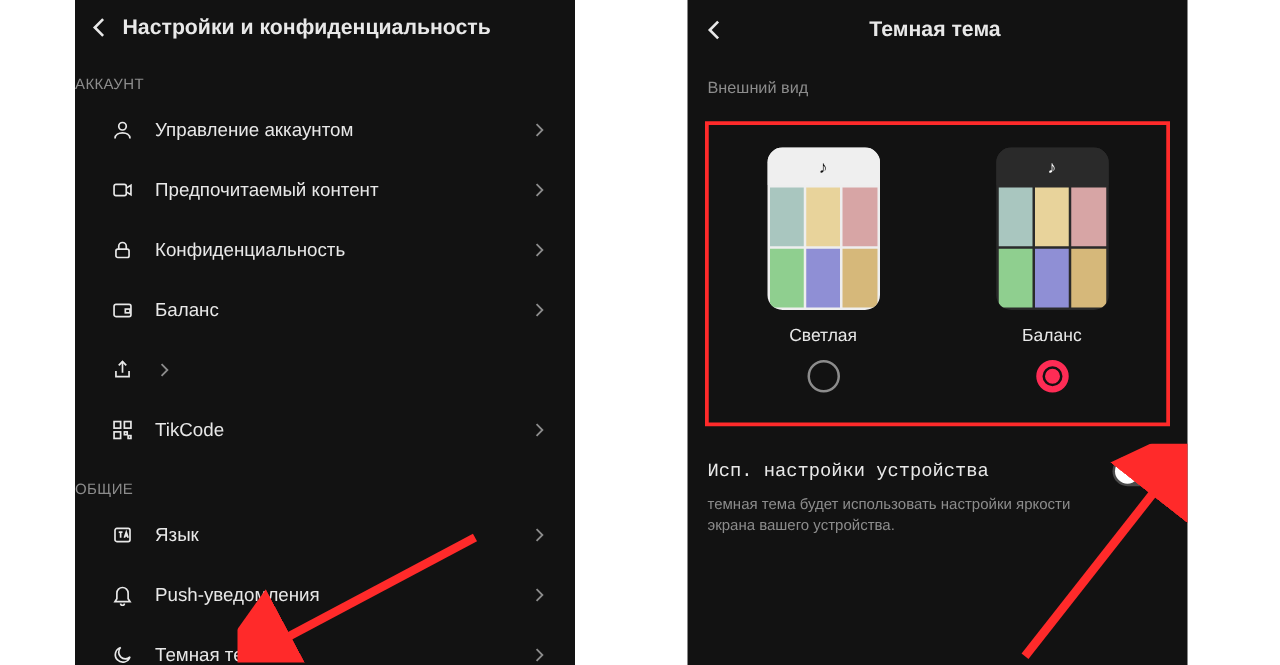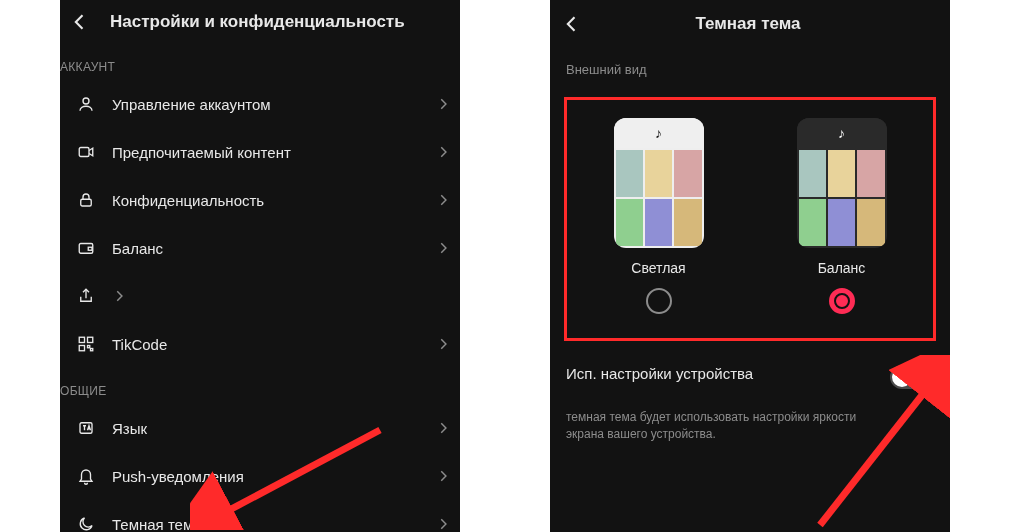--- a/index.html
+++ b/index.html
@@ -36,21 +36,21 @@
     background: var(--panel);
     overflow: hidden;
     position: relative;
     box-sizing: border-box;
   }
   
   .header {
     display: flex;
     align-items: flex-end;
     padding: 12px 14px 12px 10px;
-    gap: 20px;
+    gap: 8px;
   }
   .back-icon { width: 20px; height: 20px; display:flex; align-items:center; justify-content:center; color: var(--text); }
   .header h1 {
     font-size: 17px;
     font-weight: 700;
     margin: 0;
     color: var(--text);
     flex: 1;
   }
   .header.center h1 { text-align: center; }
@@ -59,21 +59,21 @@
   .section-label {
     font-size: 12px;
     color: var(--muted);
     padding: 16px 16px 6px 0;
     letter-spacing: .3px;
   }
   
   .row {
     display: flex;
     align-items: center;
-    padding: 14px 16px;
+    padding: 14px 28px;
     gap: 16px;
     cursor: pointer;
   }
   .row .row-icon {
     width: 20px; height: 20px; flex: 0 0 20px;
     display:flex; align-items:center; justify-content:center;
     color: var(--text);
   }
   .row .row-label {
     flex: 1;
@@ -156,22 +156,24 @@
     inset:3px;
     border-radius:50%;
     border:2px solid var(--panel);
   }
   
   .toggle-block {
     padding: 24px 16px 10px 16px;
   }
   .toggle-row {
     display:flex;
+    align-items:center;
     justify-content:space-between;
     gap: 12px;
+    font-family: Liberation Mono, monospace;
   }
   .toggle-title {
     font-size: 15px;
     color: var(--text);
   }
   .toggle {
     width: 44px; height: 24px;
     background: var(--toggle-track);
     border-radius: 12px;
     position: relative;
@@ -179,21 +181,21 @@
   }
   .toggle .knob {
     width: 20px; height: 20px; background:#fff;
     border-radius: 50%;
     position:absolute; top:2px; left:2px;
   }
   .toggle-desc {
     font-size: 12px;
     color: var(--muted);
     line-height: 1.4;
-    margin-top: 20px;
+    margin-top: 6px;
     max-width: 90%;
   }
   
   .arrow {
     position:absolute;
     pointer-events:none;
   }
   svg { display:block; }
 </style>
 </head>

